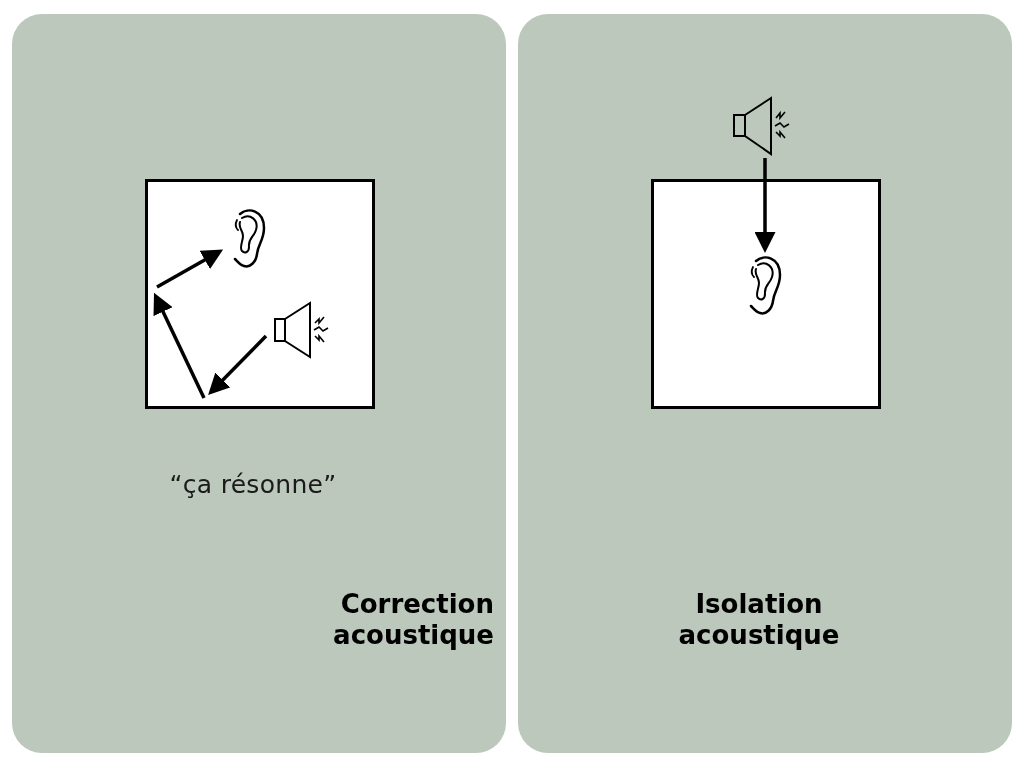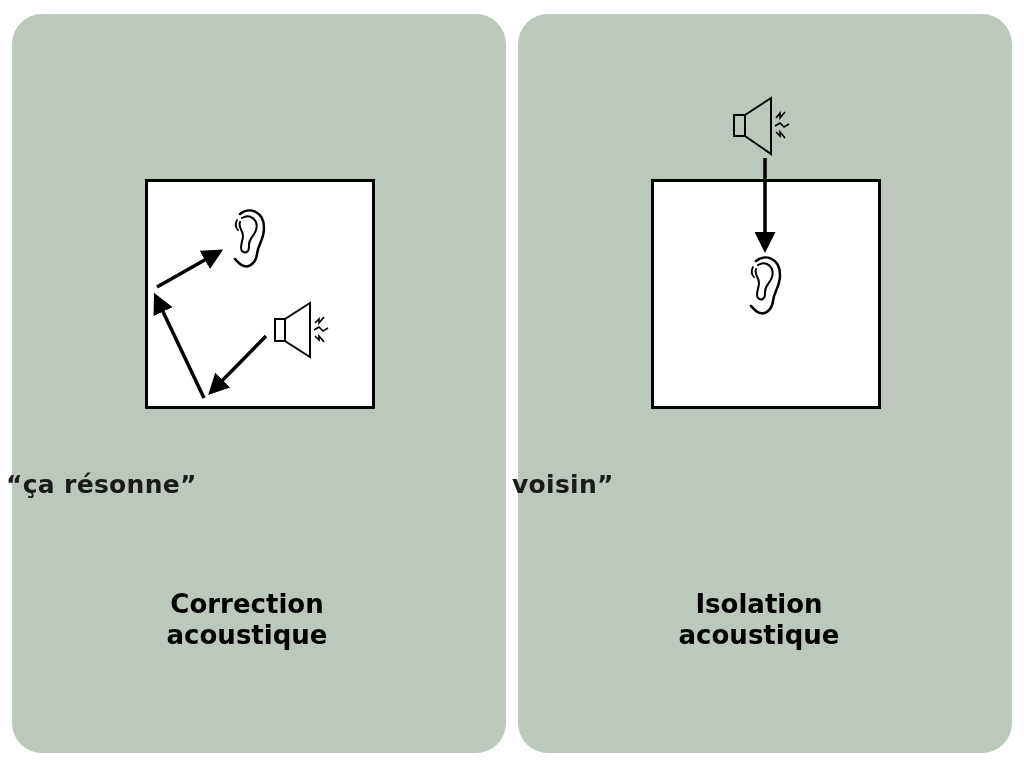--- a/index.html
+++ b/index.html
@@ -14,31 +14,31 @@
   .panel.left { left: 12px; }
   .panel.right { left: 518px; }
   .room {
     position: absolute; top: 165px; width: 224px; height: 224px;
     background: #ffffff; border: 3px solid #000000; box-sizing: content-box;
   }
   .panel.left .room { left: 133px; }
   .panel.right .room { left: 133px; }
   svg.overlay { position: absolute; left: 0; top: 0; width: 494px; height: 739px; overflow: visible; }
   .quote {
-    position: absolute; left: 0; width: 494px; 
-    font-size: 25px; color: #1a1a1a; font-weight: 700; line-height: 32px;
+    position: absolute; left: 0; width: 494px; text-align: center;
+    font-size: 25px; color: #1a1a1a; font-weight: 400; line-height: 32px;
     letter-spacing: 0.3px;
   }
   .panel.left .quote { top: 455px; left: -6px; }
   .panel.right .quote { top: 455px; left: -6px; }
   .title {
     position: absolute; left: 0; width: 494px; text-align: center;
     font-size: 26px; font-weight: bold; color: #000000; line-height: 31px;
   }
-  .panel.left .title { top: 575px; left: -12px; }
+  .panel.left .title { top: 575px; left: -12px; text-align: right; }
   .panel.right .title { top: 575px; left: -6px; text-align: center; }
   .title span, .quote span { display: block; }
 </style>
 </head>
 <body>
 
 <div class="panel left">
   <div class="room"></div>
   <svg class="overlay" viewBox="0 0 494 739">
     <defs>
@@ -103,19 +103,18 @@
       <line x1="247" y1="144" x2="247" y2="232" stroke="#000" stroke-width="3.5" marker-end="url(#ah2)"></line>
     </g>
 
     <g transform="translate(228,243)" fill="none" stroke="#000" stroke-linecap="round">
       <path d="M10,4 C18,-3 34,0 34,18 C34,30 28,34 27,44 C26,52 20,58 14,56 C10,55 8,52 5,49" stroke-width="2.5"></path>
       <path d="M12,8 C20,3 29,10 26,20 C24,27 18,28 19,37 C19,42 15,44 12,41 C9,38 13,31 13,26 C13,20 8,18 10,12" stroke-width="2"></path>
       <path d="M7,10 C5,14 6,18 8,20" stroke-width="1.8"></path>
     </g>
   </svg>
   <div class="quote">
-    <span>voisin”</span>
   </div>
   <div class="title">
     <span>Isolation</span>
     <span>acoustique</span>
   </div>
 </div>
 
 </body></html>

